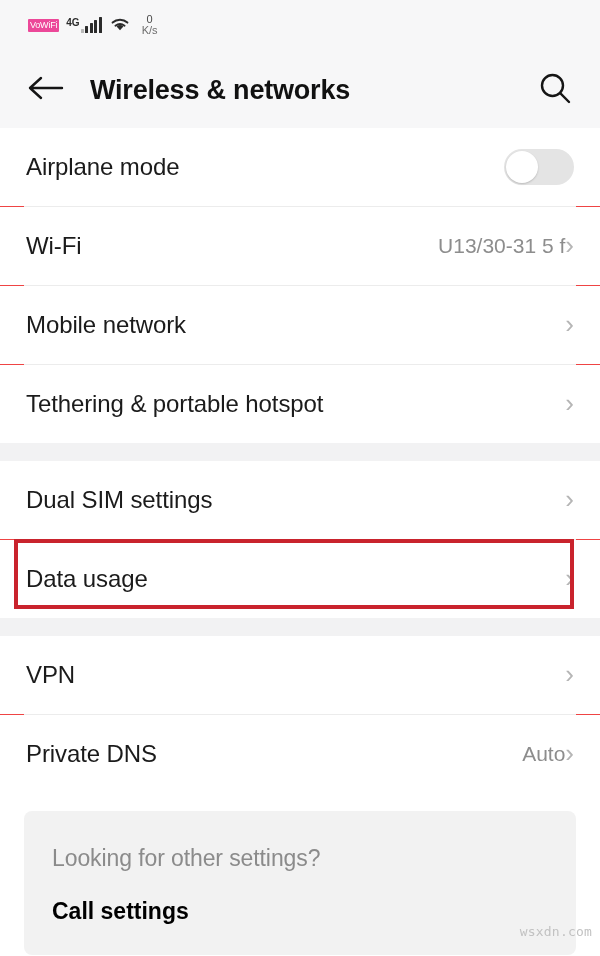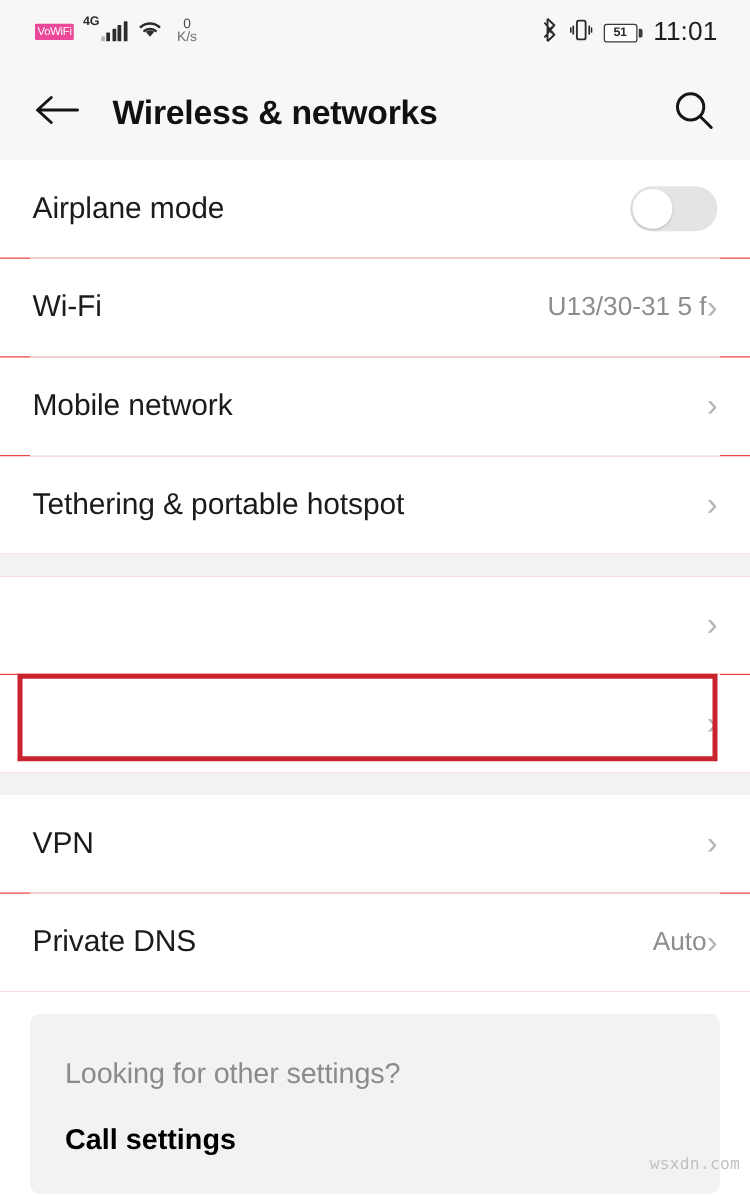--- a/index.html
+++ b/index.html
@@ -39,20 +39,21 @@
     font-size: 9px;
     font-weight: normal;
     letter-spacing: -0.2px;
     padding: 1px 2px 1px 2px;
     border-radius: 1px;
     line-height: 11px;
     transform: translateY(-1px);
   }
   .net-group {
     display: flex;
+    align-items: flex-end;
     gap: 1px;
     transform: translateY(-1px);
   }
   .net-label {
     font-size: 10px;
     color: #2b2b2b;
     font-weight: bold;
     line-height: 10px;
     transform: translateY(-5px);
   }
@@ -293,40 +294,20 @@
         <path d="M3.6 7.6 A11 11 0 0 1 18.4 7.6" stroke="#2b2b2b" stroke-width="2" fill="none" stroke-linecap="round"></path>
         <path d="M6.4 10.8 A7.4 7.4 0 0 1 15.6 10.8" stroke="#2b2b2b" stroke-width="1.8" fill="none" stroke-linecap="round"></path>
       </svg>
     </span>
     <span class="rate">
       <span class="rate-num">0</span>
       <span class="rate-unit">K/s</span>
     </span>
   </div>
 
-  <div class="status-right">
-    <span>
-      <svg width="13" height="20" viewBox="0 0 13 20">
-        <path d="M4 1 L9.5 6.2 L4 11 L4 1 M4 19 L9.5 13.8 L4 9 L4 19 M1.5 4 L9.5 13.8 M1.5 16 L9.5 6.2" stroke="#2b2b2b" stroke-width="1.5" fill="none" stroke-linejoin="round"></path>
-      </svg>
-    </span>
-    <span>
-      <svg width="18" height="20" viewBox="0 0 18 20">
-        <rect x="5.5" y="2.5" width="7" height="15" rx="1.6" stroke="#2b2b2b" stroke-width="1.5" fill="none"></rect>
-        <path d="M2.6 7 L2.6 13 M0.6 8.5 L0.6 11.5 M15.4 7 L15.4 13 M17.4 8.5 L17.4 11.5" stroke="#2b2b2b" stroke-width="1.4" stroke-linecap="round"></path>
-      </svg>
-    </span>
-    <span class="battery">
-      <span class="battery-body">
-        <span class="battery-pct">51</span>
-      </span>
-      <span class="battery-cap"></span>
-    </span>
-    <span class="clock">11:01</span>
-  </div>
 </div>
 
 <div class="appbar">
   <div class="back-btn">
     <span>
       <svg width="36" height="26" viewBox="0 0 36 26">
         <path d="M34 13 L2 13 M13 3 L2 13 L13 23" stroke="#151515" stroke-width="2.4" fill="none" stroke-linecap="round" stroke-linejoin="round"></path>
       </svg>
     </span>
   </div>
@@ -376,27 +357,29 @@
       <span class="row-right">
         <span class="chev">›</span>
       </span>
     </div>
   </div>
 
   <div class="section-gap"></div>
 
   <div class="section">
     <div class="row">
+      <span class="row-label">Dual SIM settings</span>
       <span class="row-right">
         <span class="chev">›</span>
       </span>
     </div>
     <div class="divider"></div>
 
     <div class="row">
+      <span class="row-label">Data usage</span>
       <span class="row-right">
         <span class="chev">›</span>
       </span>
     </div>
   </div>
 
   <div class="section-gap"></div>
 
   <div class="section">
     <div class="row">

